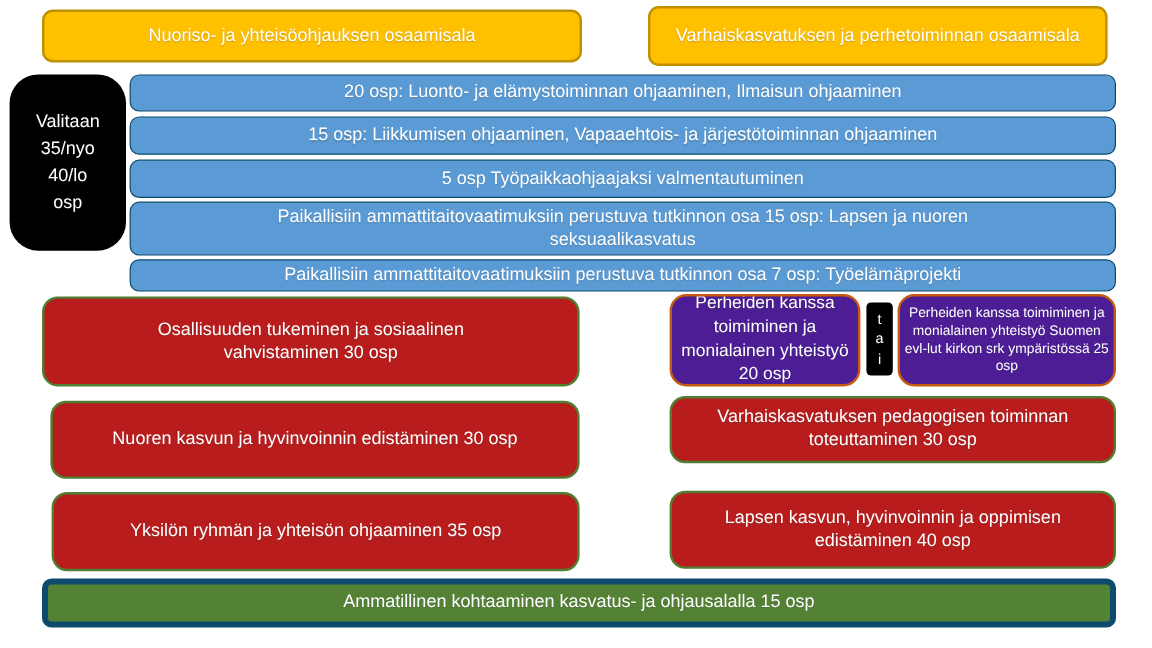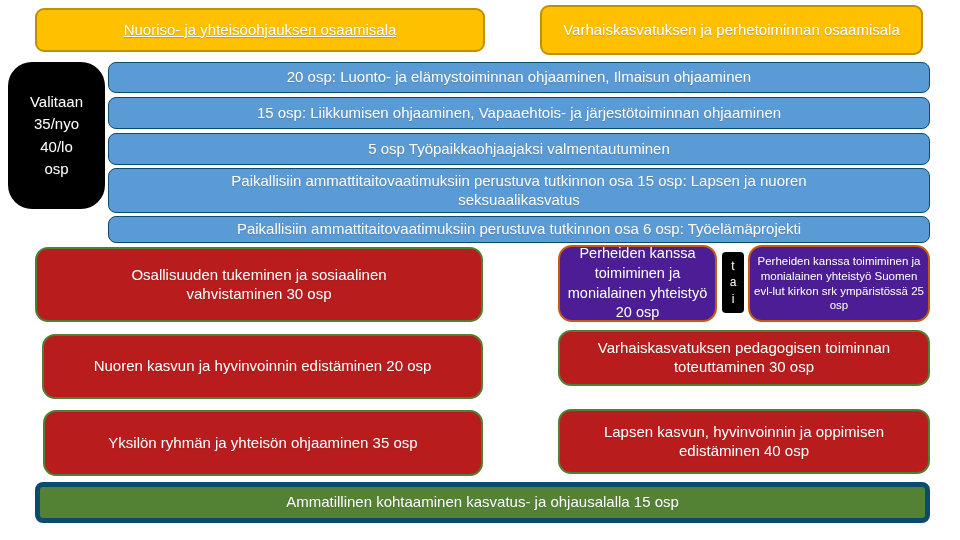--- a/index.html
+++ b/index.html
@@ -22,21 +22,21 @@
   .orlabel{background:#000000;border-radius:4px;font-size:12px;line-height:1.35;white-space:pre-line;}
   .opt-a{font-size:14.5px;line-height:1.35;}
   .opt-b{font-size:11.5px;line-height:1.3;}
   .wrap-limit{display:inline-block;max-width:690px;}
 </style>
 </head>
 <body>
 
 <div class="canvas">
 
-  <div class="box yellow" style="left:35px;top:8px;width:450px;height:44px;text-decoration:underline;">
+  <div class="box yellow" style="left:35px;top:8px;width:450px;height:44px;">
     <span>Nuoriso- ja yhteisöohjauksen osaamisala</span>
   </div>
   <div class="box yellow" style="left:540px;top:5px;width:383px;height:50px;padding:0 18px;">
     <span>Varhaiskasvatuksen ja perhetoiminnan osaamisala</span>
   </div>
 
   <div class="box blackbox" style="left:8px;top:62px;width:97px;height:147px;">
     <span>Valitaan
 35/nyo
 40/lo
@@ -49,28 +49,28 @@
   <div class="box blue" style="left:108px;top:97px;width:822px;height:32px;">
     <span>15 osp:  Liikkumisen ohjaaminen, Vapaaehtois- ja järjestötoiminnan ohjaaminen</span>
   </div>
   <div class="box blue" style="left:108px;top:133px;width:822px;height:32px;">
     <span>5 osp  Työpaikkaohjaajaksi valmentautuminen</span>
   </div>
   <div class="box blue" style="left:108px;top:168px;width:822px;height:45px;">
     <span class="wrap-limit">Paikallisiin ammattitaitovaatimuksiin perustuva tutkinnon osa 15 osp:  Lapsen ja nuoren seksuaalikasvatus</span>
   </div>
   <div class="box blue" style="left:108px;top:216px;width:822px;height:27px;">
-    <span>Paikallisiin ammattitaitovaatimuksiin perustuva tutkinnon osa 6 osp: Työelämäprojekti</span>
+    <span>Paikallisiin ammattitaitovaatimuksiin perustuva tutkinnon osa 7 osp: Työelämäprojekti</span>
   </div>
 
   <div class="box green" style="left:35px;top:247px;width:448px;height:75px;padding:0 50px;">
     <span>Osallisuuden tukeminen ja sosiaalinen vahvistaminen 30 osp</span>
   </div>
   <div class="box green" style="left:42px;top:334px;width:441px;height:65px;padding:0 20px;">
-    <span>Nuoren kasvun ja hyvinvoinnin edistäminen 20 osp</span>
+    <span>Nuoren kasvun ja hyvinvoinnin edistäminen 30 osp</span>
   </div>
   <div class="box green" style="left:43px;top:410px;width:440px;height:66px;padding:0 20px;">
     <span>Yksilön ryhmän ja yhteisön ohjaaminen 35 osp</span>
   </div>
 
   <div class="box orange opt-a" style="left:558px;top:245px;width:159px;height:77px;padding:0 4px;">
     <span>Perheiden kanssa toimiminen ja monialainen yhteistyö 20 osp</span>
   </div>
   <div class="box orlabel" style="left:722px;top:252px;width:22px;height:61px;">
     <span>t

